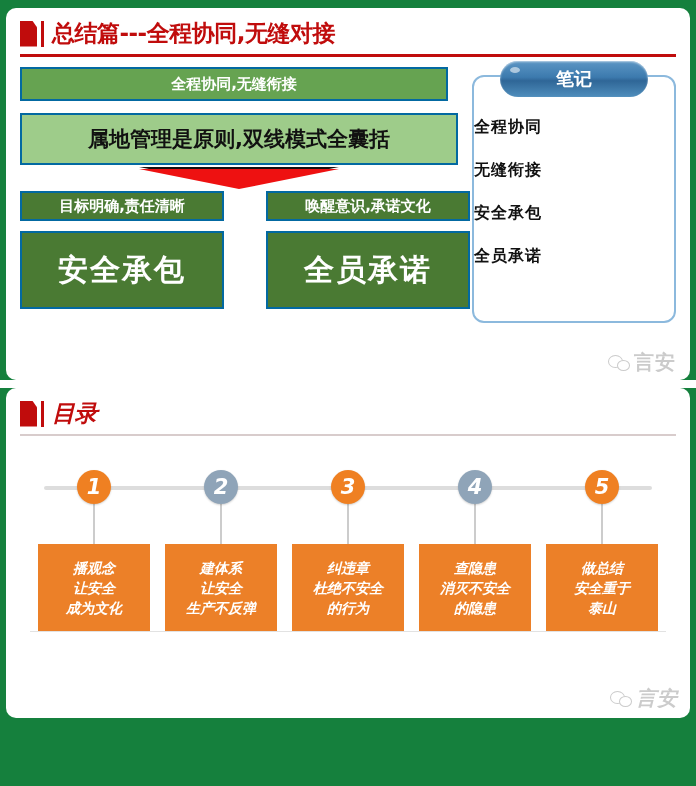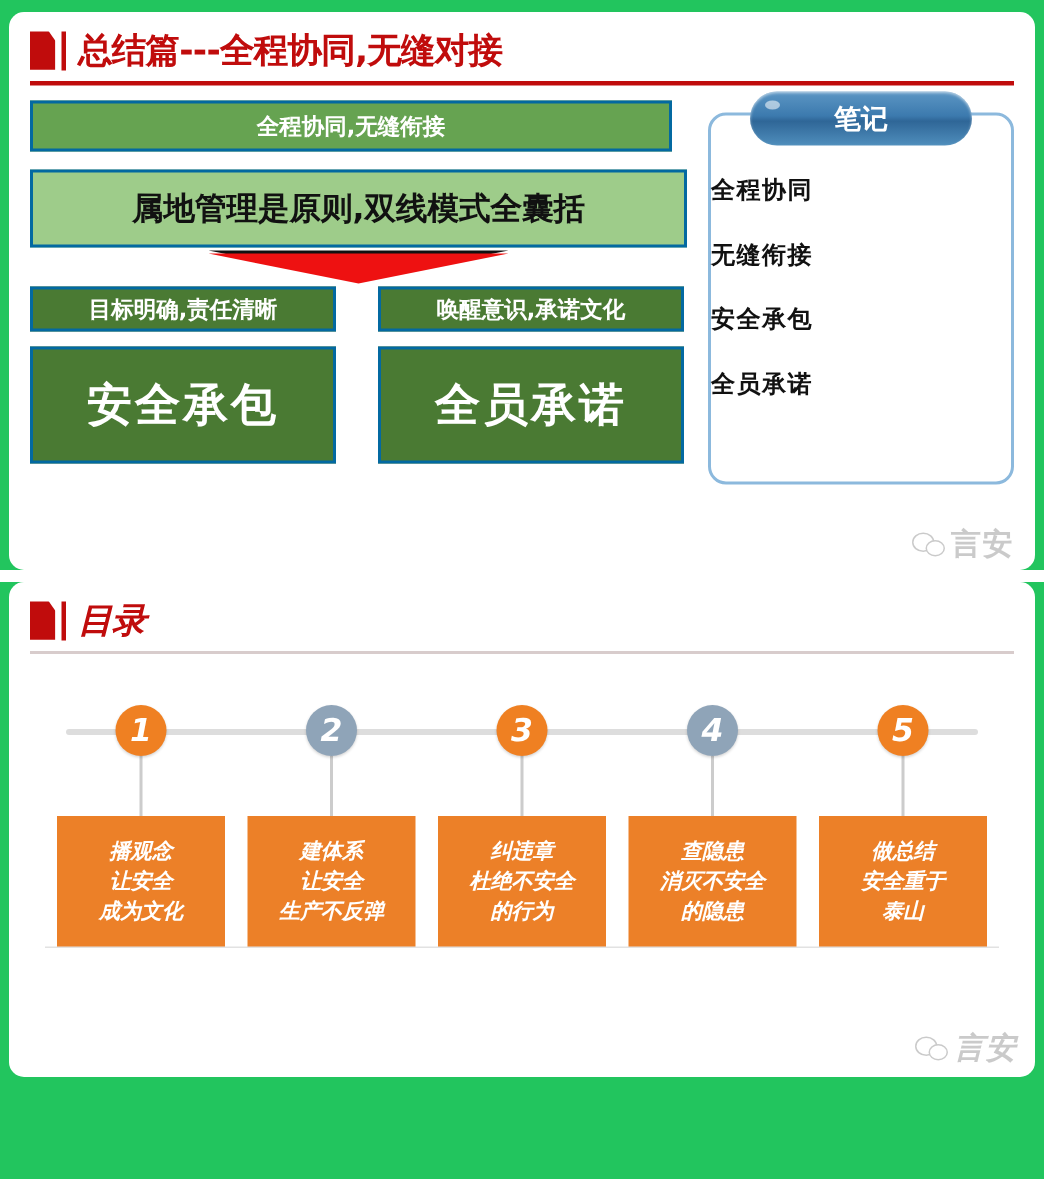--- a/index.html
+++ b/index.html
@@ -2,21 +2,21 @@
 <html><head>
 <meta charset="utf-8">
 <style>
   html,body{margin:0;padding:0;}
   body{
     width:696px;height:786px;
     background:#c00c0c;
     font-family:"DejaVu Sans","Liberation Sans",sans-serif;
     overflow:hidden;
   }
-  .deck{width:696px;height:786px;display:flex;flex-direction:column;background:#22c55e;}
+  .deck{width:696px;height:786px;display:flex;flex-direction:column;background:#15803d;}
 
   
   .slide{
     position:relative;
     background:#ffffff;
     border-radius:10px;
     overflow:hidden;
     box-sizing:border-box;
   }
   #slide-1{margin:8px 6px 0 6px;height:372px;}
@@ -74,21 +74,21 @@
   }
   .arrow-wrap{height:26px;position:relative;}
   .arrow{
     position:absolute;left:50%;top:4px;transform:translateX(-50%);
     width:0;height:0;
     border-left:100px solid transparent;
     border-right:100px solid transparent;
     border-top:20px solid #ee1111;
     filter:drop-shadow(0 -2px 0 #111111);
   }
-  .s1-cols{display:flex;gap:28px;}
+  .s1-cols{display:flex;gap:42px;}
   .s1-col{width:204px;}
   .gbox-sub{height:30px;background:#4a7a33;font-size:15px;width:204px;}
   .gbox-main{height:78px;background:#4a7a33;font-size:30px;margin-top:10px;width:204px;letter-spacing:2px;}
 
   
   .notes{
     position:relative;
     margin-top:8px;
     border:2px solid #8cb9dd;
     border-radius:12px;

